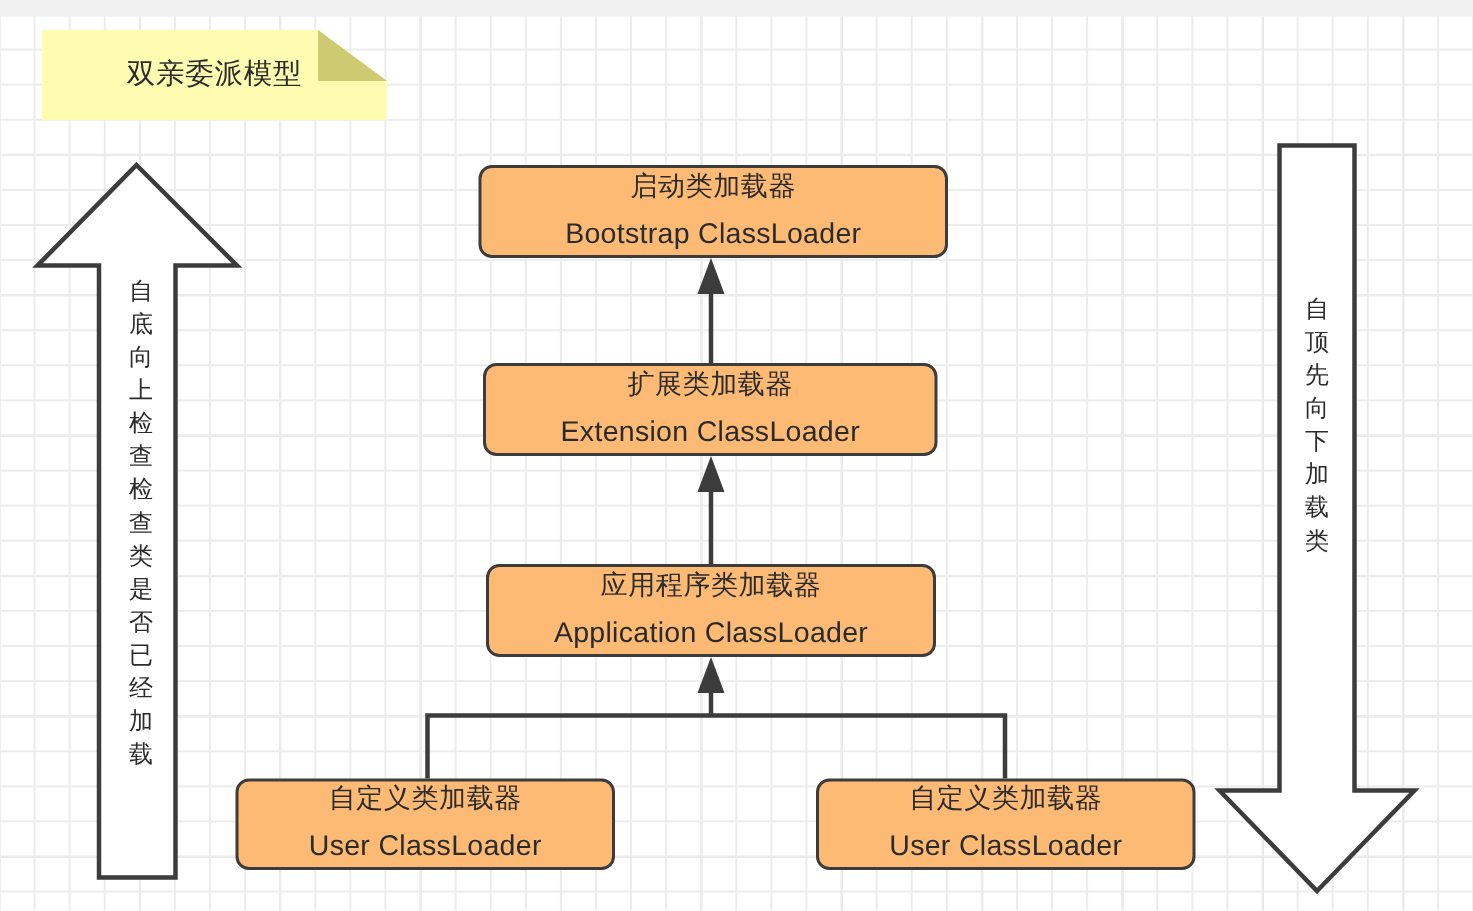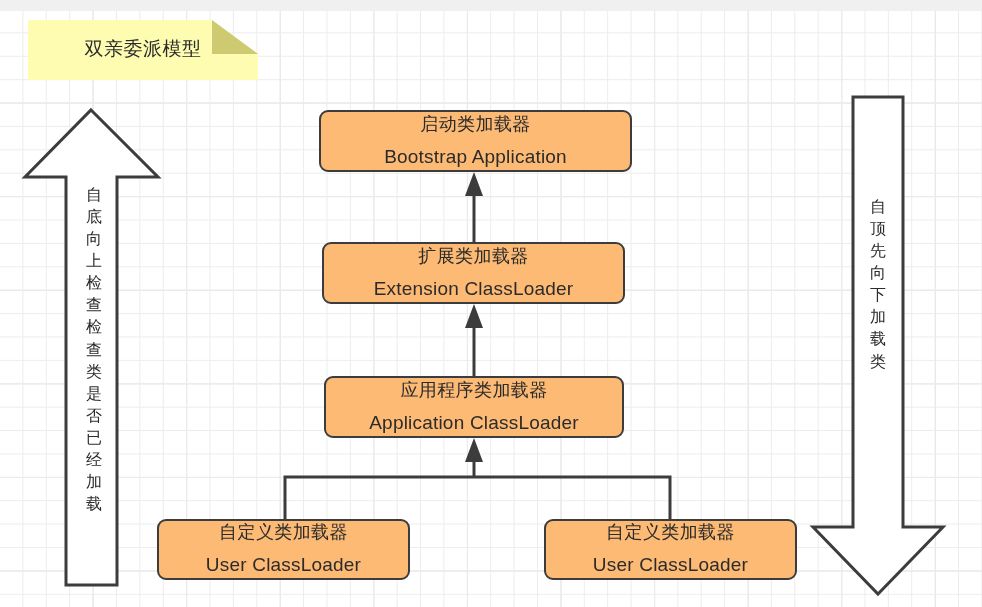--- a/index.html
+++ b/index.html
@@ -174,21 +174,21 @@
   </svg>
 
   <div class="note">
     <div class="note-body"></div>
     <div class="note-fold"></div>
     <div class="note-text">双亲委派模型</div>
   </div>
 
   <div class="node" id="node-bootstrap">
     <span class="cn">启动类加载器</span>
-    <span class="en">Bootstrap Application</span>
+    <span class="en">Bootstrap ClassLoader</span>
   </div>
 
   <div class="node" id="node-application">
     <span class="cn">应用程序类加载器</span>
     <span class="en">Application ClassLoader</span>
   </div>
 
   <div class="node" id="node-extension">
     <span class="cn">扩展类加载器</span>
     <span class="en">Extension ClassLoader</span>

